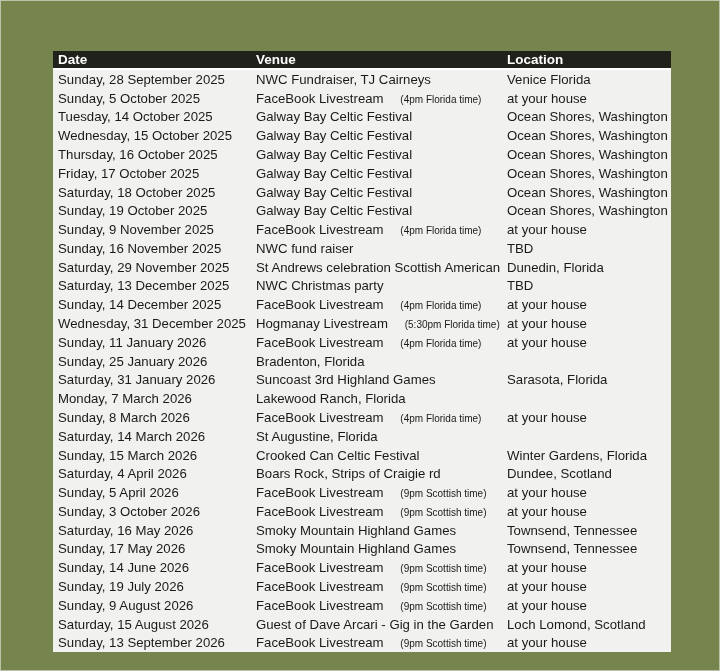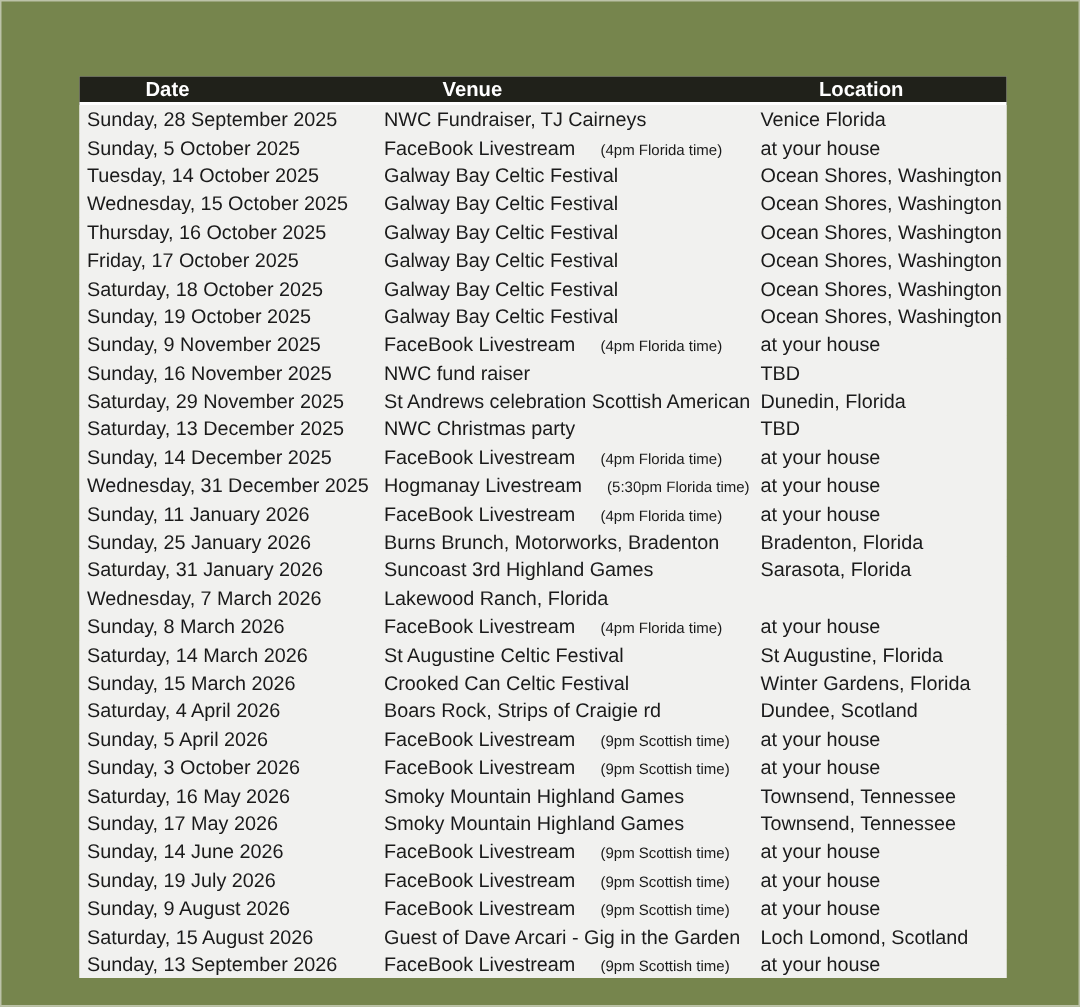--- a/index.html
+++ b/index.html
@@ -19,21 +19,20 @@
     display:flex;
     flex-direction:column;
     background:var(--row-bg,#F1F1EF);
   }
   .header-row{
     display:flex;
     flex:0 0 17px;
     background:var(--header-bg,#20211A);
     border-bottom:2px solid var(--header-divider,#FFFFFF);
     align-items:center;
-    padding-left:39px;
   }
   .header-row .cell{
     color:var(--header-text,#FFFFFF);
     font-weight:bold;
     font-size:13.5px;
     line-height:17px;
   }
   .table-body{
     flex:1 1 auto;
     display:flex;
@@ -142,40 +141,38 @@
         <div class="cell venue">Hogmanay  Livestream<span class="note"> (5:30pm Florida time)</span></div>
         <div class="cell location">at your house</div>
       </div>
       <div class="row">
         <div class="cell date">Sunday, 11 January 2026</div>
         <div class="cell venue">FaceBook Livestream<span class="note"> (4pm Florida time)</span></div>
         <div class="cell location">at your house</div>
       </div>
       <div class="row">
         <div class="cell date">Sunday, 25 January 2026</div>
-        <div class="cell venue">Burns Brunch, Motorworks, Bradenton</div>
         <div class="cell location">Bradenton, Florida</div>
       </div>
       <div class="row">
         <div class="cell date">Saturday, 31 January 2026</div>
         <div class="cell venue">Suncoast 3rd Highland Games</div>
         <div class="cell location">Sarasota, Florida</div>
       </div>
       <div class="row">
-        <div class="cell date">Wednesday, 7 March 2026</div>
+        <div class="cell date">Monday, 7 March 2026</div>
         <div class="cell location">Lakewood Ranch, Florida</div>
       </div>
       <div class="row">
         <div class="cell date">Sunday, 8 March 2026</div>
         <div class="cell venue">FaceBook Livestream<span class="note"> (4pm Florida time)</span></div>
         <div class="cell location">at your house</div>
       </div>
       <div class="row">
         <div class="cell date">Saturday, 14 March 2026</div>
-        <div class="cell venue">St Augustine Celtic Festival</div>
         <div class="cell location">St Augustine, Florida</div>
       </div>
       <div class="row">
         <div class="cell date">Sunday, 15 March 2026</div>
         <div class="cell venue">Crooked Can Celtic Festival</div>
         <div class="cell location">Winter Gardens, Florida</div>
       </div>
       <div class="row">
         <div class="cell date">Saturday, 4 April 2026</div>
         <div class="cell venue">Boars Rock, Strips of Craigie rd</div>

